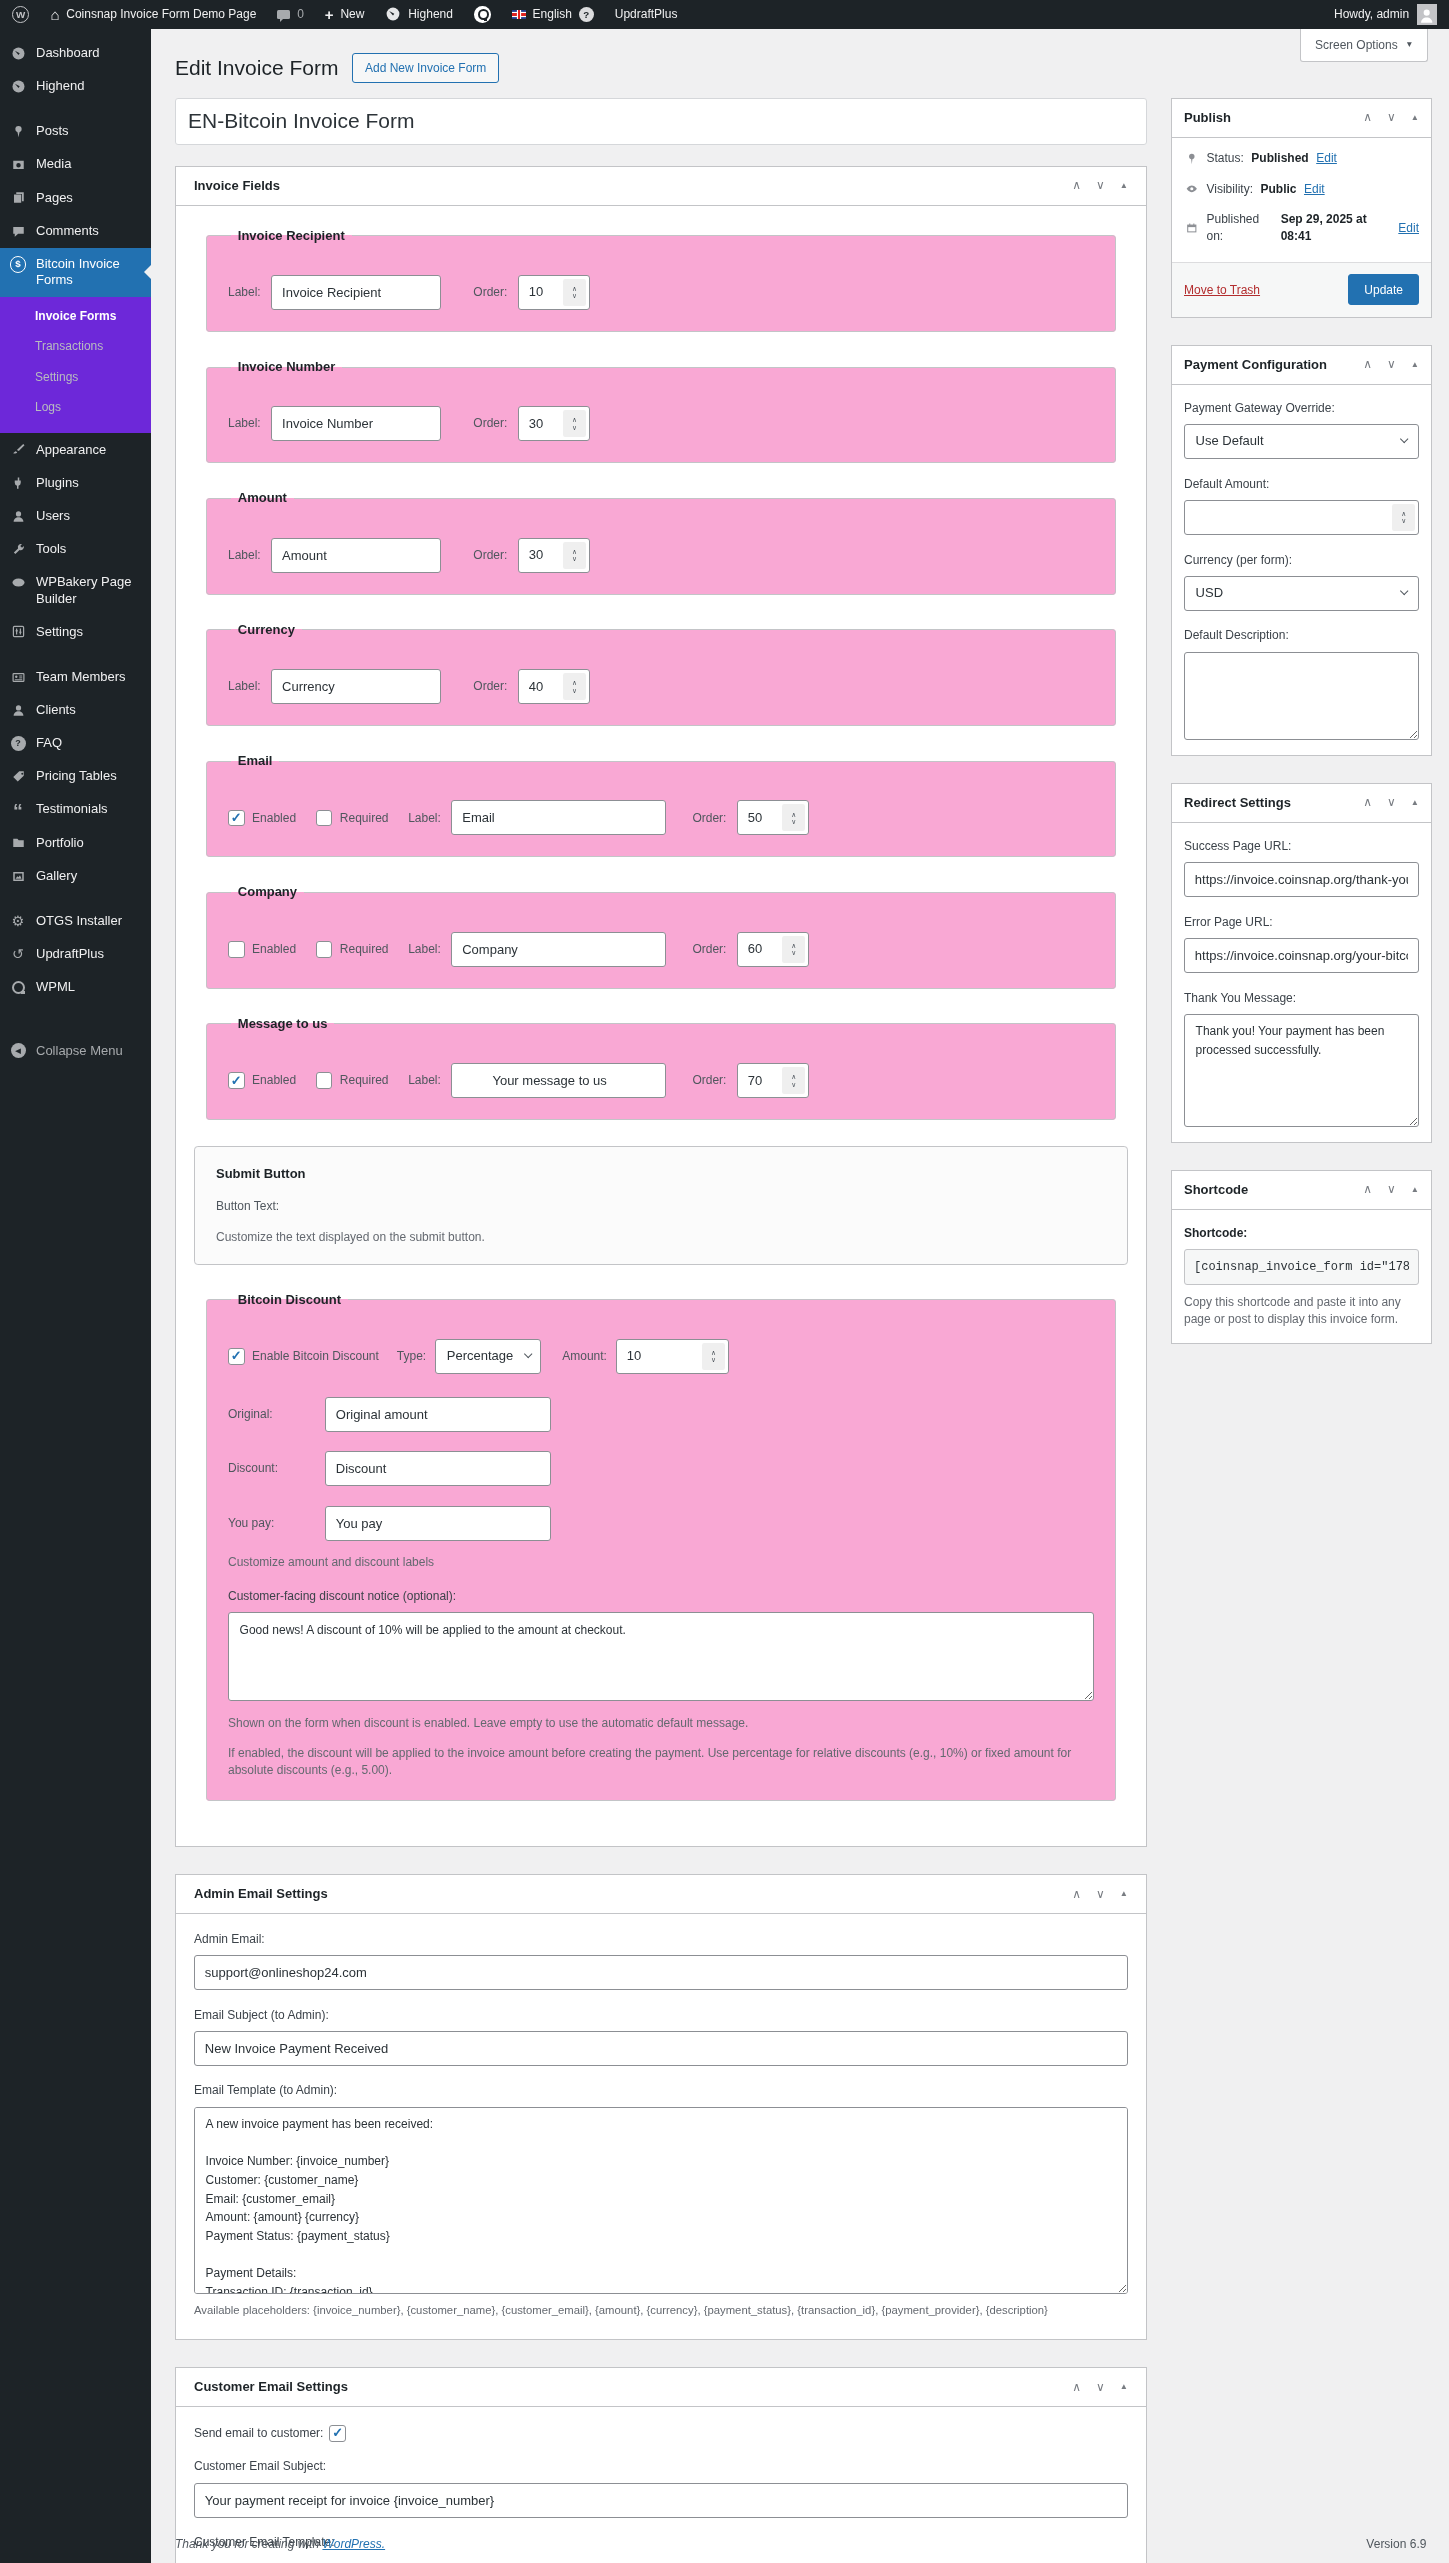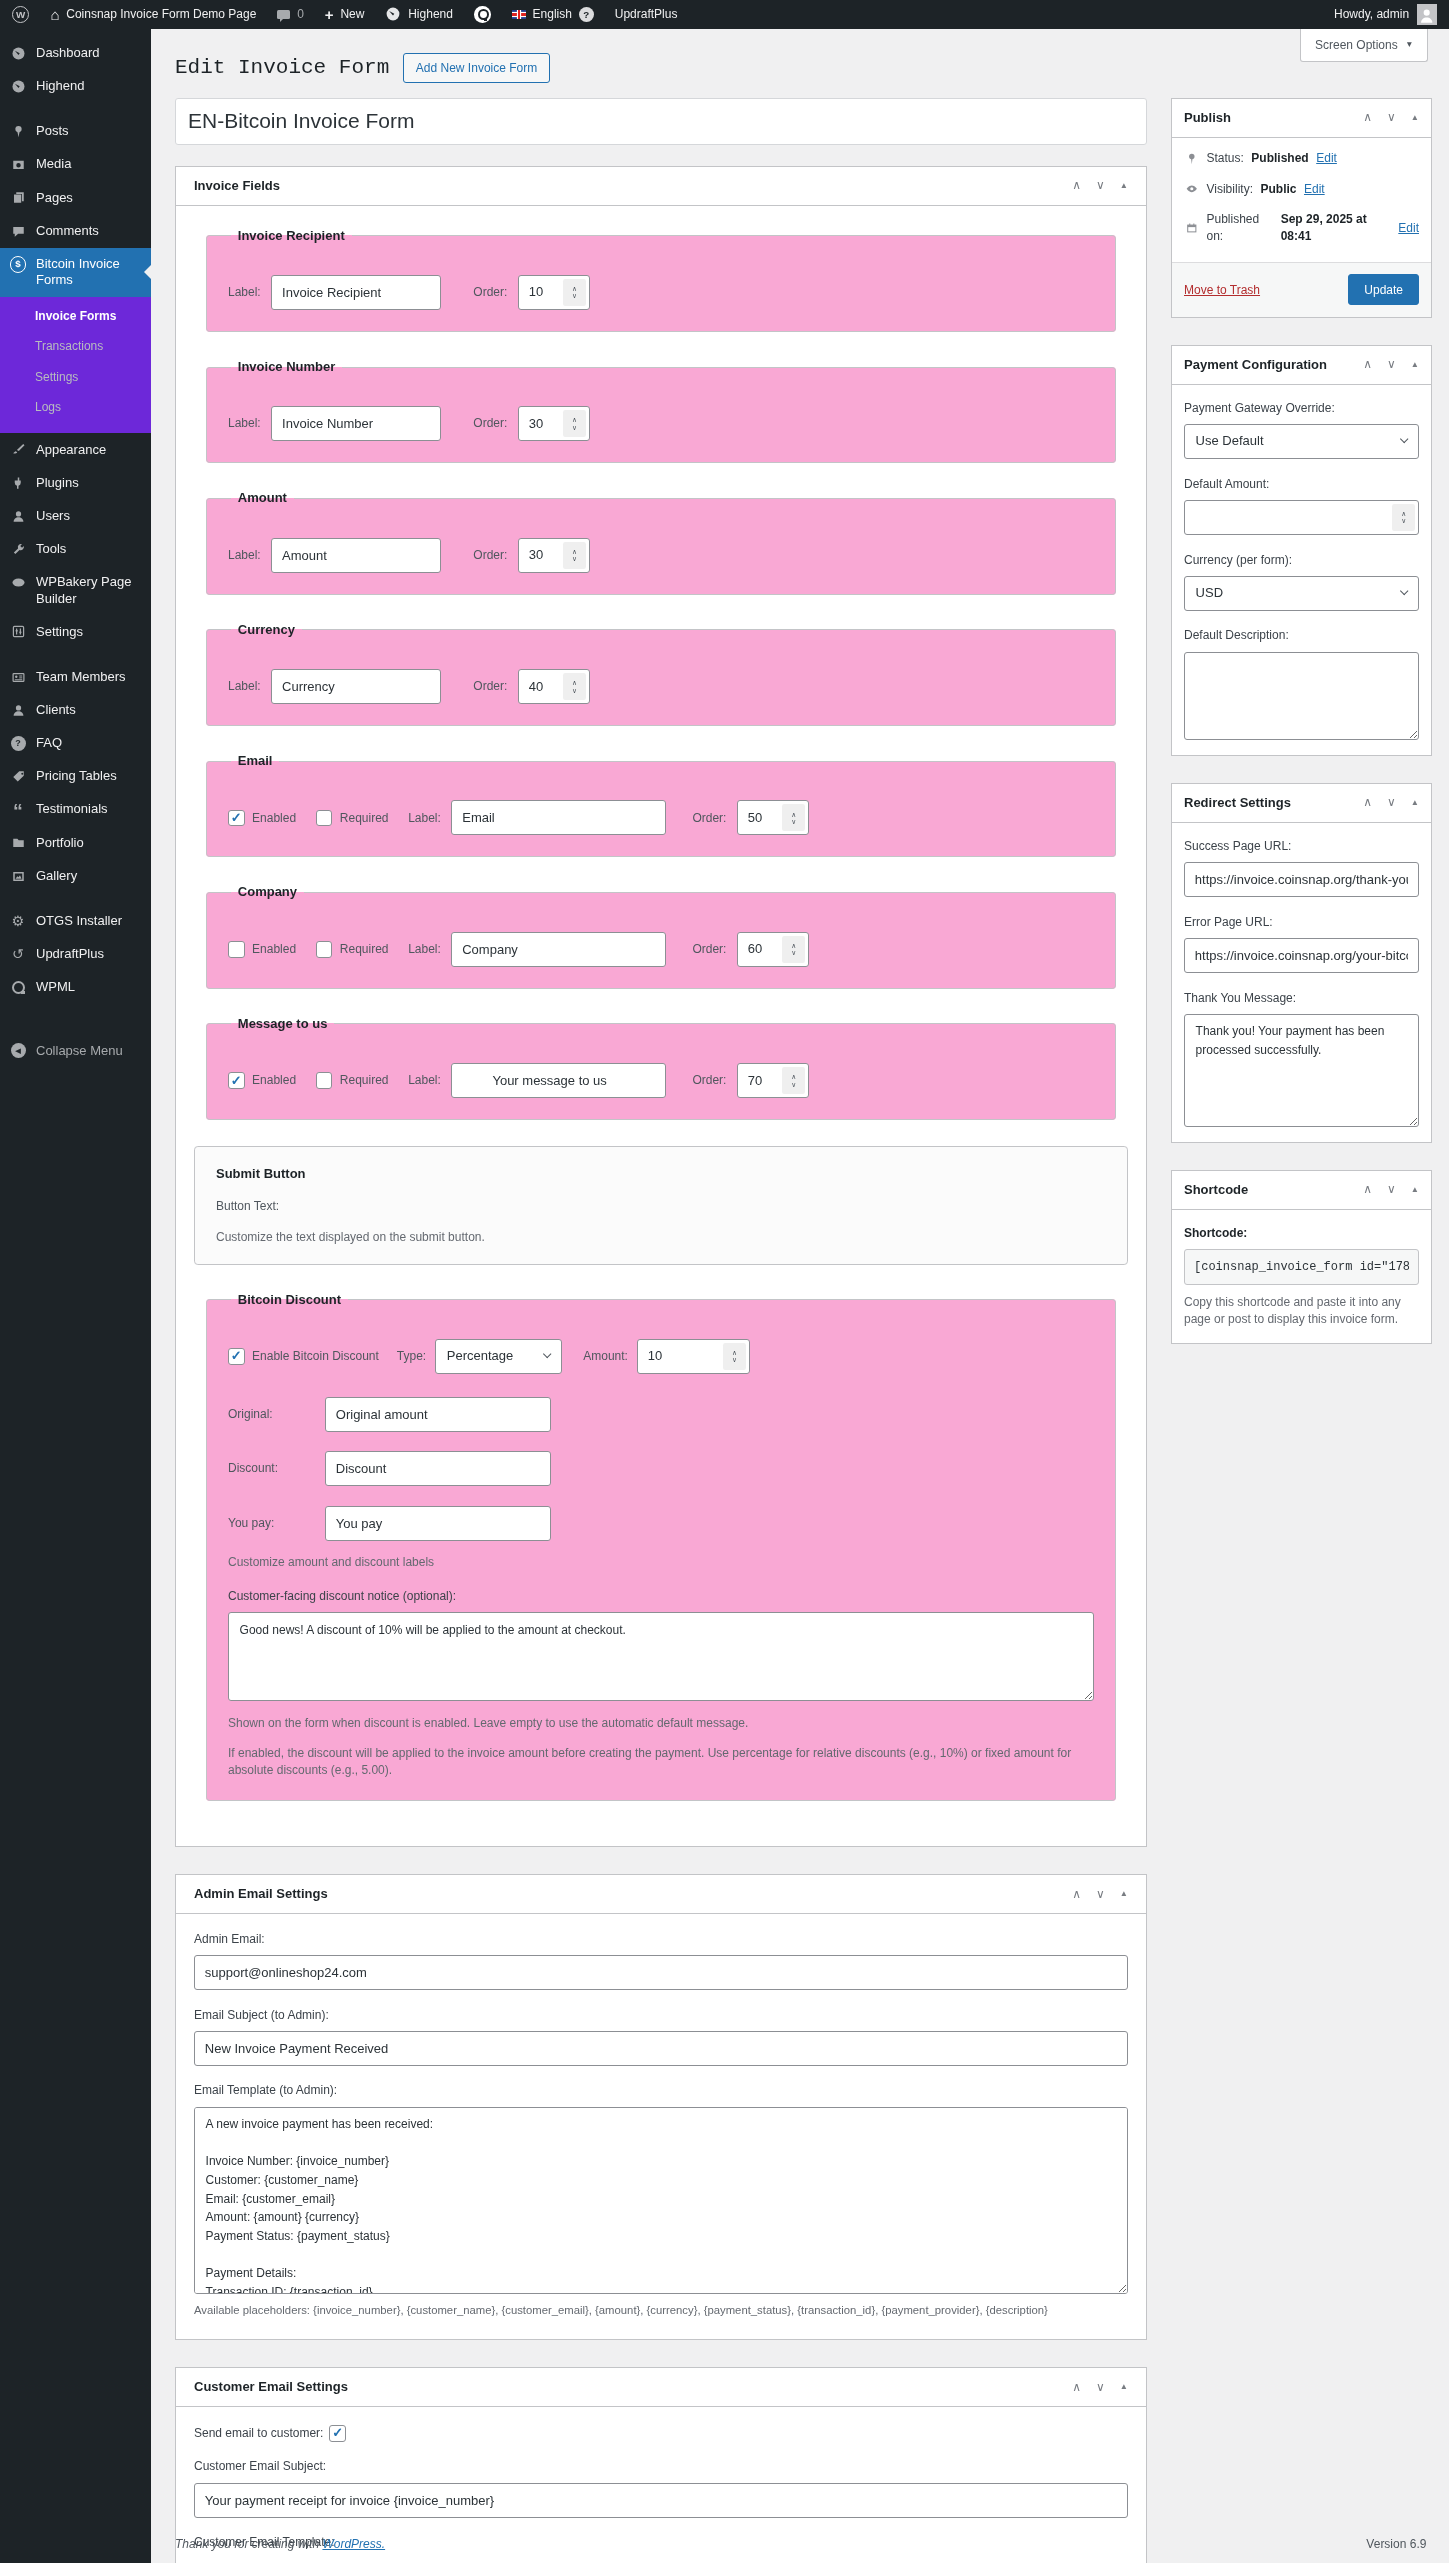--- a/index.html
+++ b/index.html
@@ -53,21 +53,21 @@
   .quote-glyph { font-size:19.6px; line-height:.6; font-weight:bold; margin-top:4.5px; }
   .updraft-glyph, .gear-glyph { font-size:14.3px; line-height:1; }
 
   
   #wpbody { position:absolute; left:151px; top:29px; right:0; bottom:0; }
   #screen-options { position:absolute; top:0; right:21px; background:#fff; border:0.8px solid #c3c4c7; border-top:0;
                     border-radius:0 0 3px 3px; padding:7.5px 13.6px; color:#50575e; font-size:12px; cursor:pointer; display:flex; gap:7.5px; align-items:center; }
   #screen-options .so-caret { font-size:8.3px; }
   .wrap { padding:15px 16.6px 0 24px; }
   .page-head { display:flex; align-items:center; gap:13.6px; margin:9px 0 15px; }
-  .page-head h1 { font-size:21px; font-weight:400; color:#1d2327;font-family:Liberation Mono, monospace; }
+  .page-head h1 { font-size:21px; font-weight:400; color:#1d2327; }
   .add-new-btn { border:0.8px solid #2271b1; color:#2271b1; background:#f6f7f7; padding:6.8px 12px;
                  border-radius:3px; font-size:12px; cursor:pointer;text-align:right; }
 
   .columns { display:flex; gap:24px; align-items:flex-start; }
   .col-main { width:972px; min-width:972px; }
   .col-side { width:261px; min-width:261px; }
 
   #title-input { width:100%; height:47px; border:0.8px solid #d5d7da; border-radius:3px; background:#fff;
                  font-size:21px; color:#2c3338; padding:0 12px; margin-bottom:21px; font-family:inherit; }
 
@@ -548,21 +548,21 @@
               </div>
               <div class="hint">Customize the text displayed on the submit button.</div>
             </div>
 
             <fieldset class="wpfs">
               <legend>Bitcoin Discount</legend>
               <div class="frow">
                 <span class="cb" data-checked="true"></span>
                 <span class="lbl" style="margin-left:7.5px">Enable Bitcoin Discount</span>
                 <span class="lbl" style="margin-left:18px">Type:</span>
-                <div class="selectbox" style="width:127px;margin-left:9px">
+                <div class="selectbox" style="width:106px;margin-left:9px">
                   <span>Percentage</span>
                   <span class="caret"></span>
                 </div>
                 <span class="lbl" style="margin-left:21px">Amount:</span>
                 <div class="numbox w150" style="margin-left:9px">
                   <span class="nval">10</span>
                   <span class="spin">
                       <span>∧</span>
                       <span>∨</span>
                     </span>

